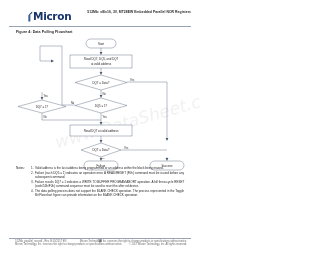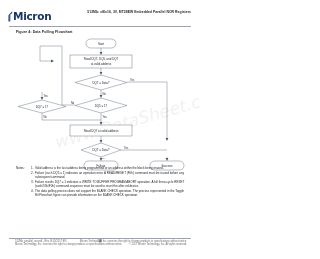--- a/index.html
+++ b/index.html
@@ -22,21 +22,21 @@
     inset: 0;
     background: #ffffff;
   }
   .header {
     position: absolute;
     left: 0; right: 0; top: 0;
     height: 27px;
   }
   .logo {
     position: absolute;
-    left: 8px;
+    left: 28px;
     top: 11px;
     display: flex;
     align-items: center;
     color: #1a3a6b;
   }
   .logo-mark {
     width: 5px;
     height: 10px;
     position: relative;
     margin-right: 0px;

